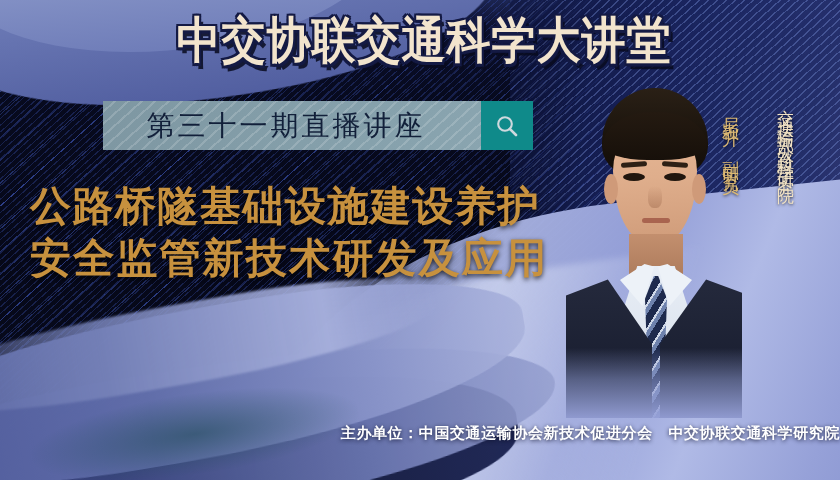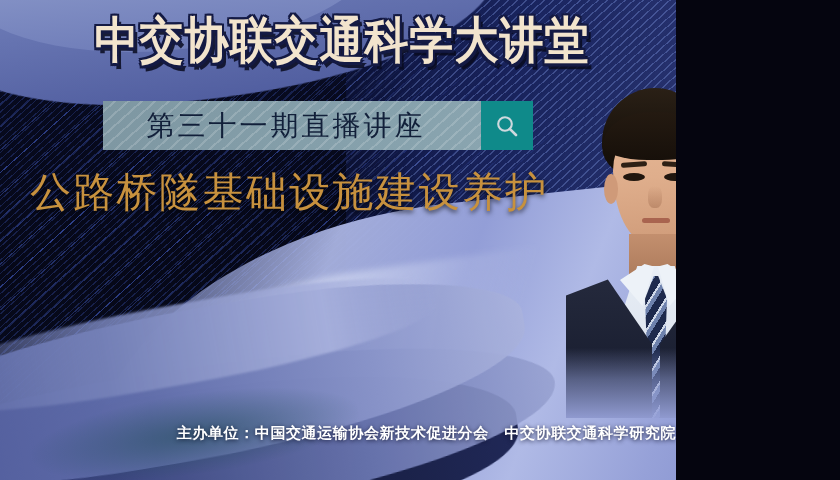--- a/index.html
+++ b/index.html
@@ -1,21 +1,21 @@
 <!DOCTYPE html>
 <html><head>
 <meta charset="utf-8">
 <style>
   * { margin:0; padding:0; box-sizing:border-box; }
   html,body { width:840px; height:480px; overflow:hidden; background:#05050f; }
   body { font-family:"Liberation Sans","DejaVu Sans",sans-serif; }
 
   #poster {
     position:relative;
-    width:676px; height:480px;
+    width:840px; height:480px;
     overflow:hidden;
     background:
       linear-gradient(180deg, #1b2450 0%, #0b0f2c 6%, #070a1e 20%, #060818 55%, #070a1c 78%, #0a1030 100%);
   }
 
   
   .bg-layer { position:absolute; inset:0; pointer-events:none; }
 
   
   .hatch-fine{
@@ -184,23 +184,23 @@
   #search-box{
     position:relative;
     width:52px;
     background:#0f8a8a;
     display:flex; align-items:center; justify-content:center;
   }
   #search-icon svg{ display:block; }
 
   
   #headline{
-    position:absolute; left:30px; top:166px;
+    position:absolute; left:30px; top:180px;
     font-size:41px; line-height:1.28;
-    font-weight:normal;
+    font-weight:bold;
     letter-spacing:1.5px;
     color:#c7913e;
     font-family:"DejaVu Sans","Liberation Sans",sans-serif;
     text-shadow:0 2px 5px rgba(0,0,0,.75);
   }
   #headline .line{ display:block; white-space:nowrap; }
   #headline .line:last-child{ letter-spacing:2.2px; }
 
   
   #time-pill{
@@ -364,20 +364,21 @@
           <svg width="26" height="26" viewBox="0 0 26 26" aria-hidden="true">
             <circle cx="11" cy="11" r="6.8" fill="none" stroke="#cfd9de" stroke-width="2.1"></circle>
             <line x1="15.8" y1="15.8" x2="22" y2="22" stroke="#cfd9de" stroke-width="2.6" stroke-linecap="round"></line>
           </svg>
         </span>
       </div>
     </div>
 
     <div id="headline">
       <span class="line">公路桥隧基础设施建设养护</span>
+      <span class="line">安全监管新技术研发及应用</span>
     </div>
 
 
     <div id="portrait">
       <div class="p-hair"></div>
       <div class="p-face"></div>
       <div class="p-ear-l"></div>
       <div class="p-ear-r"></div>
       <div class="p-fringe"></div>
       <div class="p-brow l"></div>

